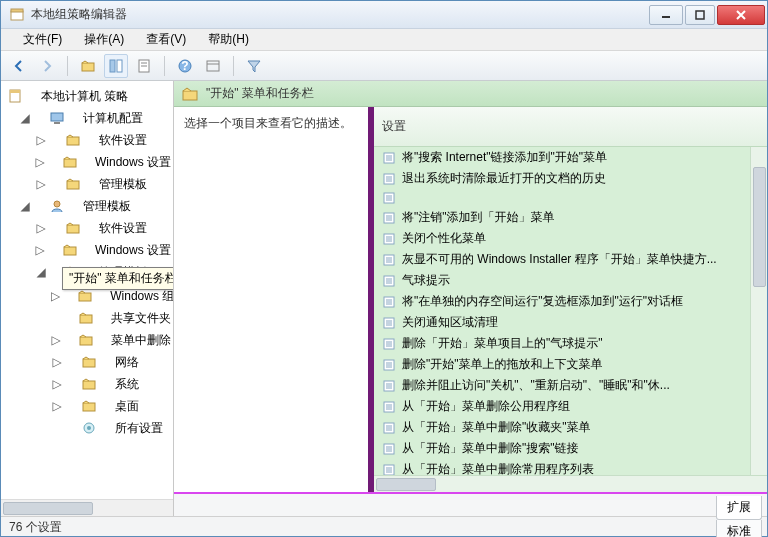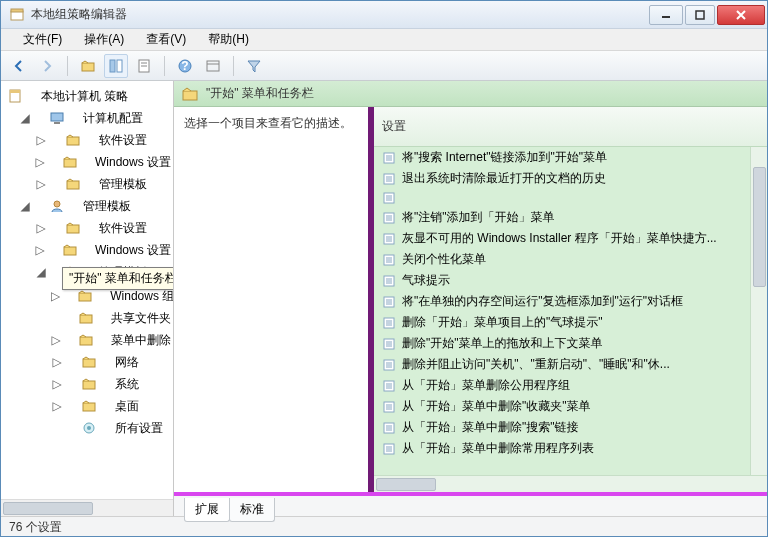--- a/index.html
+++ b/index.html
@@ -67,21 +67,21 @@
   .r-columns { display: flex; flex: 1; min-height: 0; }
   .r-desc { width: 200px; border-right: 6px solid #701a75; background: #fff; padding: 8px 10px; color: #333; }
   .r-list-wrap { flex: 1; display: flex; flex-direction: column; background: #d7efd7; min-width: 0; }
   .r-list-head { height: 40px; background: linear-gradient(#f5faf5,#e3f1e3); border-bottom: 1px solid #bedabe; display: flex; align-items: center; padding: 0 8px; color: #333; }
   .r-list { flex: 1; overflow: hidden; position: relative; }
   .rrow { display: flex; align-items: center; gap: 6px; padding: 2px 8px; color: #000; white-space: nowrap; cursor: default; }
   .ricon { width: 14px; height: 14px; flex: 0 0 14px; }
   .r-hscroll { height: 17px; background: #e9f3e9; border-top: 1px solid #c7dec7; position: relative; }
   .r-hscroll .thumb { position: absolute; left: 2px; top: 2px; height: 13px; width: 60px; background: #cfd6dd; border: 1px solid #b4bdc6; border-radius: 2px; }
 
-  .tabs { height: 24px; display: flex; align-items: flex-start; padding: 2px 6px 0; border-top: 4px solid #d946ef; background: #f5f6f7; }
+  .tabs { height: 24px; display: flex; align-items: flex-end; padding: 2px 6px 0; border-top: 2px solid #d946ef; background: #f5f6f7; flex-direction: column; }
   .tab { padding: 3px 10px; border: 1px solid #c3c8cd; border-top: none; background: #fafbfc; margin-right: -1px; cursor: default; border-radius: 0 0 3px 3px; }
   .tab.active { background: #fff; }
   .r-vscroll { position: absolute; right: 0; top: 0; bottom: 0; width: 17px; background: #e9f3e9; border-left: 1px solid #c7dec7; }
   .r-vscroll .vthumb { position: absolute; top: 20px; left: 2px; width: 13px; height: 120px; background: #cfd6dd; border: 1px solid #b4bdc6; border-radius: 2px; }
 
   .status { height: 20px; background: #f3f4f5; border-top: 1px solid #d0d0d0; display: flex; align-items: flex-end; padding: 0 8px; color: #333; }
 
   svg { display: block; }
 </style>
 </head>
@@ -427,54 +427,65 @@
               </div>
               <div class="rrow">
                 <span class="ricon">
                   <svg width="14" height="14">
                     <rect x="2" y="2" width="10" height="10" fill="#fff" stroke="#8aa8c3"></rect>
                     <line x1="4" y1="5" x2="10" y2="5" stroke="#8aa8c3"></line>
                     <line x1="4" y1="7" x2="10" y2="7" stroke="#8aa8c3"></line>
                     <line x1="4" y1="9" x2="10" y2="9" stroke="#8aa8c3"></line>
                   </svg>
                 </span>
+                <span>关闭个性化菜单</span>
+              </div>
+              <div class="rrow">
+                <span class="ricon">
+                  <svg width="14" height="14">
+                    <rect x="2" y="2" width="10" height="10" fill="#fff" stroke="#8aa8c3"></rect>
+                    <line x1="4" y1="5" x2="10" y2="5" stroke="#8aa8c3"></line>
+                    <line x1="4" y1="7" x2="10" y2="7" stroke="#8aa8c3"></line>
+                    <line x1="4" y1="9" x2="10" y2="9" stroke="#8aa8c3"></line>
+                  </svg>
+                </span>
                 <span>灰显不可用的 Windows Installer 程序「开始」菜单快捷方...</span>
               </div>
               <div class="rrow">
                 <span class="ricon">
                   <svg width="14" height="14">
                     <rect x="2" y="2" width="10" height="10" fill="#fff" stroke="#8aa8c3"></rect>
                     <line x1="4" y1="5" x2="10" y2="5" stroke="#8aa8c3"></line>
                     <line x1="4" y1="7" x2="10" y2="7" stroke="#8aa8c3"></line>
                     <line x1="4" y1="9" x2="10" y2="9" stroke="#8aa8c3"></line>
                   </svg>
                 </span>
-                <span>关闭个性化菜单</span>
-              </div>
-              <div class="rrow">
-                <span class="ricon">
-                  <svg width="14" height="14">
-                    <rect x="2" y="2" width="10" height="10" fill="#fff" stroke="#8aa8c3"></rect>
-                    <line x1="4" y1="5" x2="10" y2="5" stroke="#8aa8c3"></line>
-                    <line x1="4" y1="7" x2="10" y2="7" stroke="#8aa8c3"></line>
-                    <line x1="4" y1="9" x2="10" y2="9" stroke="#8aa8c3"></line>
-                  </svg>
-                </span>
                 <span>气球提示</span>
               </div>
               <div class="rrow">
                 <span class="ricon">
                   <svg width="14" height="14">
                     <rect x="2" y="2" width="10" height="10" fill="#fff" stroke="#8aa8c3"></rect>
                     <line x1="4" y1="5" x2="10" y2="5" stroke="#8aa8c3"></line>
                     <line x1="4" y1="7" x2="10" y2="7" stroke="#8aa8c3"></line>
                     <line x1="4" y1="9" x2="10" y2="9" stroke="#8aa8c3"></line>
                   </svg>
                 </span>
                 <span>将"在单独的内存空间运行"复选框添加到"运行"对话框</span>
+              </div>
+              <div class="rrow">
+                <span class="ricon">
+                  <svg width="14" height="14">
+                    <rect x="2" y="2" width="10" height="10" fill="#fff" stroke="#8aa8c3"></rect>
+                    <line x1="4" y1="5" x2="10" y2="5" stroke="#8aa8c3"></line>
+                    <line x1="4" y1="7" x2="10" y2="7" stroke="#8aa8c3"></line>
+                    <line x1="4" y1="9" x2="10" y2="9" stroke="#8aa8c3"></line>
+                  </svg>
+                </span>
+                <span>关闭通知区域清理</span>
               </div>
               <div class="rrow">
                 <span class="ricon">
                   <svg width="14" height="14">
                     <rect x="2" y="2" width="10" height="10" fill="#fff" stroke="#8aa8c3"></rect>
                     <line x1="4" y1="5" x2="10" y2="5" stroke="#8aa8c3"></line>
                     <line x1="4" y1="7" x2="10" y2="7" stroke="#8aa8c3"></line>
                     <line x1="4" y1="9" x2="10" y2="9" stroke="#8aa8c3"></line>
                   </svg>
                 </span>

